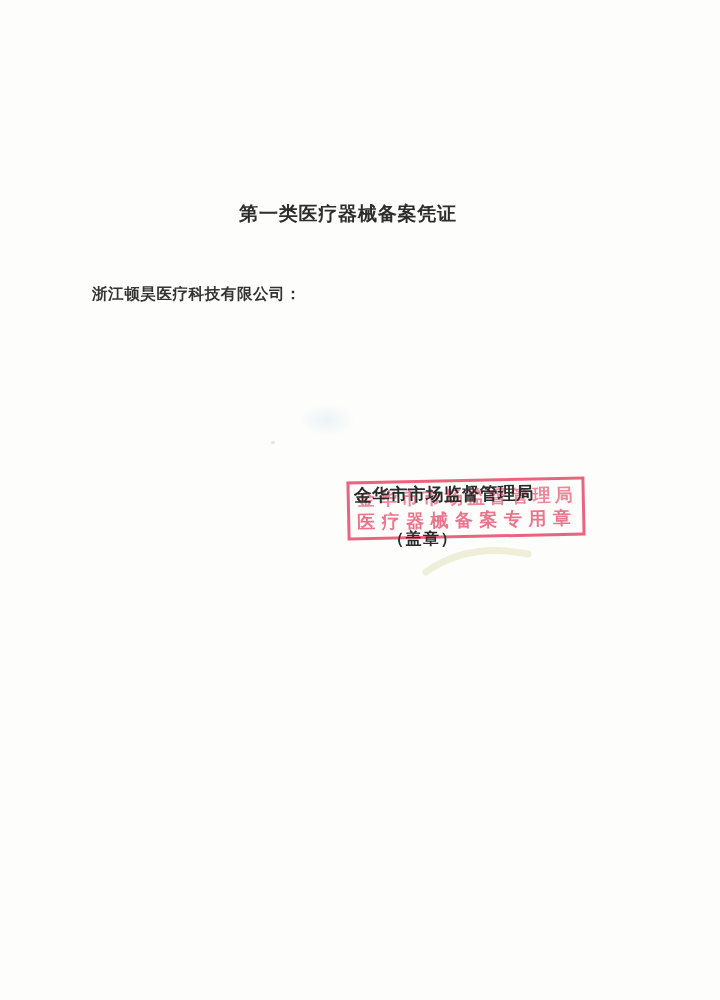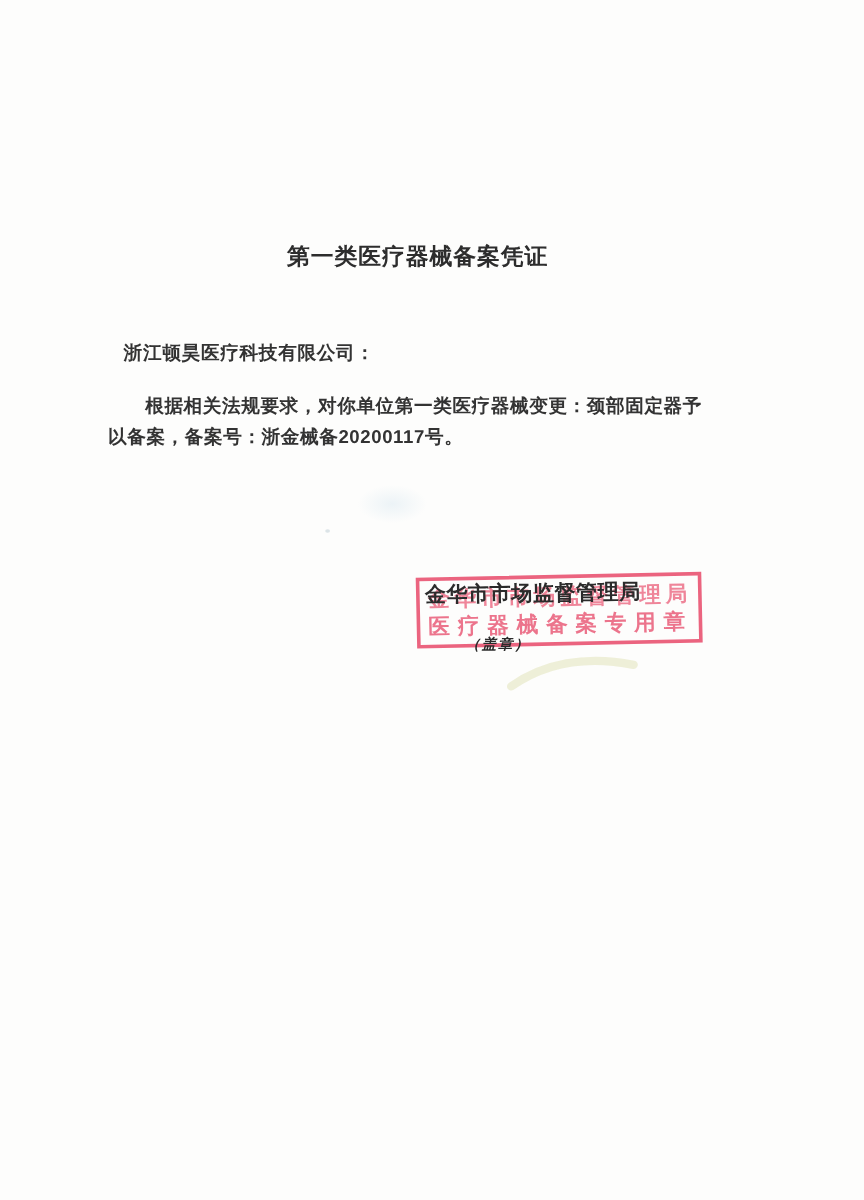--- a/index.html
+++ b/index.html
@@ -26,21 +26,20 @@
     color: #2d2d2d;
   }
   .recipient {
     position: absolute;
     left: 92px;
     top: 284px;
     font-size: 15.5px;
     font-weight: 600;
     letter-spacing: 0.6px;
     color: #333333;
-    margin-left: 11px;
   }
   .body-text {
     position: absolute;
     left: 90px;
     top: 326px;
     width: 508px;
     margin: 0;
     font-size: 15.5px;
     font-weight: 600;
     line-height: 25.5px;
@@ -92,27 +91,26 @@
     letter-spacing: 0.5px;
     color: #2b2b2b;
     transform: rotate(-0.8deg);
     z-index: 3;
     white-space: nowrap;
   }
   .seal-note {
     position: absolute;
     left: 388px;
     top: 529px;
-    font-size: 12px;
+    font-size: 16px;
     font-weight: 700;
     letter-spacing: 1.5px;
     color: #2b2b2b;
     z-index: 3;
     white-space: nowrap;
-    font-style: italic;
   }
   .date-line {
     position: absolute;
     left: 340px;
     top: 566px;
     font-size: 15.5px;
     font-weight: 600;
     letter-spacing: 0.4px;
     color: #333333;
   }
@@ -144,21 +142,20 @@
 </style>
 </head>
 <body>
 
 <div class="page">
 
   <h1 class="title">第一类医疗器械备案凭证</h1>
 
   <div class="recipient">浙江顿昊医疗科技有限公司：</div>
 
-  <p class="body-text">根据相关法规要求，对你单位第一类医疗器械变更：颈部固定器予以备案，备案号：浙金械备20200117号。</p>
 
   <div class="smudge"></div>
   <div class="dot"></div>
 
   <div class="stamp-box">
     <div class="stamp-line1">金华市市场监督管理局</div>
     <div class="stamp-line2">医疗器械备案专用章</div>
   </div>
 
   <div class="authority">金华市市场监督管理局</div>

